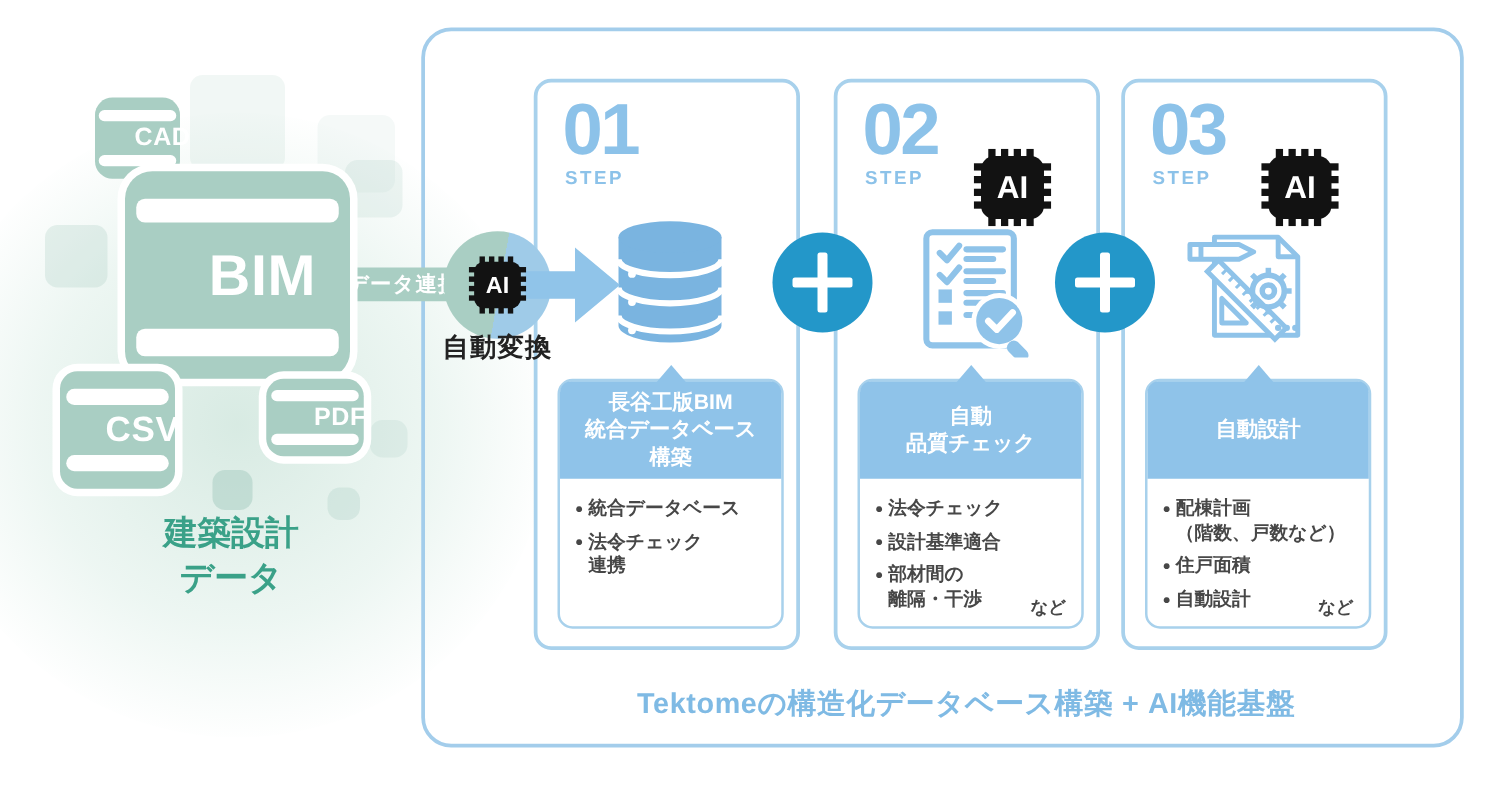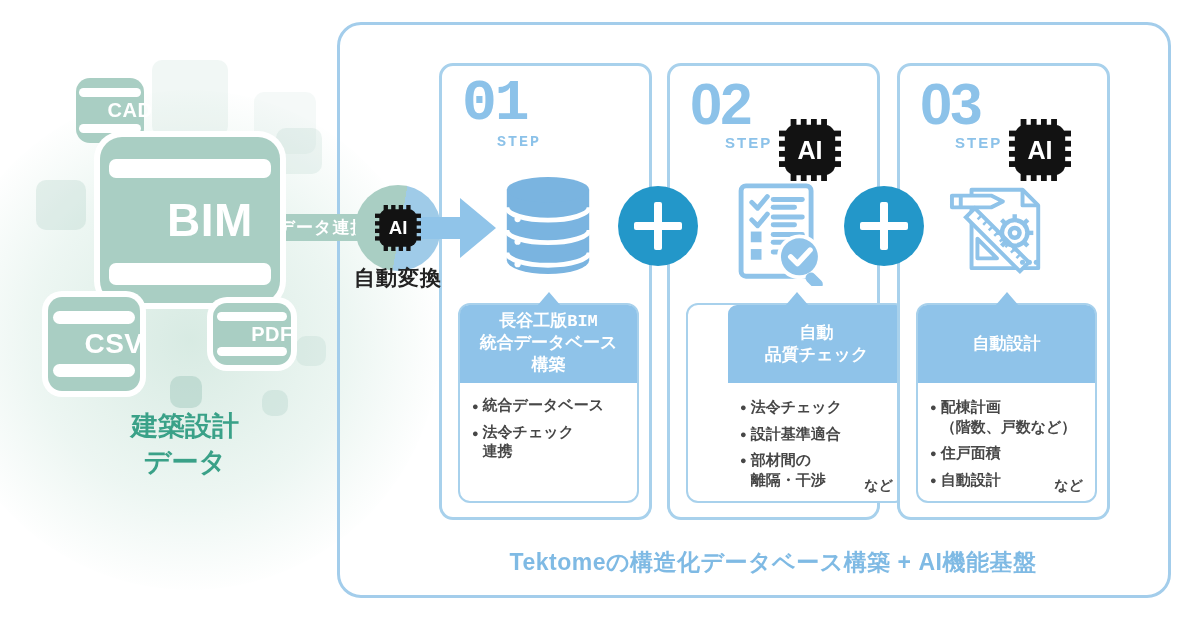--- a/index.html
+++ b/index.html
@@ -28,21 +28,21 @@
              background:linear-gradient(100deg,#a9cec3 0 52%,#9fcbe8 52% 100%);}
   .convert-label{width:120px;text-align:center;color:#222;font-weight:700;font-size:21px;letter-spacing:1px;}
 
   
   .outer-box{border:3px solid #a3cdeb;border-radius:24px;background:transparent;}
   .caption{color:#7fbae4;font-weight:700;font-size:23px;letter-spacing:.5px;text-align:center;}
 
   
   .panel{width:213px;height:457px;border:3px solid #a8d1ec;border-radius:14px;background:#fff;box-sizing:border-box;}
   .step-num{color:#8cc2e9;font-weight:700;font-size:58px;line-height:.95;letter-spacing:-2px;}
-  .step-word{color:#8cc2e9;font-weight:700;font-size:15px;letter-spacing:2px;margin-left:33px;}
+  .step-word{color:#8cc2e9;font-weight:700;font-size:15px;letter-spacing:2px;}
 
   
   .card{position:absolute;left:16px;width:177px;border:2px solid #a8d1ec;border-radius:12px;background:#fff;}
   .card .tail{position:absolute;top:-13px;left:50%;margin-left:-12px;width:0;height:0;
               border-left:12px solid transparent;border-right:12px solid transparent;border-bottom:14px solid #8fc3e9;}
   .card .card-head{height:78px;background:#8fc3e9;border-radius:9px 9px 0 0;display:flex;align-items:center;justify-content:center;
               color:#fff;font-weight:700;font-size:17px;line-height:1.3;text-align:center;white-space:pre-line;}
   .card .card-body{position:relative;padding:14px 8px 8px 12px;height:96px;}
   .card ul{margin:0;padding:0;list-style:none;}
   .card li{display:flex;margin-bottom:7px;color:#474747;font-weight:600;font-size:15px;line-height:1.3;}
@@ -125,21 +125,21 @@
   </svg>
   <div class="abs convert-label" style="left:338px;top:264px;z-index:5;">自動変換</div>
 
   <svg class="abs" style="left:420px;top:194px;z-index:5;" width="78" height="68" viewBox="0 0 78 68">
     <polygon points="0,23 40,23 40,4 76,34 40,64 40,45 0,45" fill="#90c4e9"></polygon>
   </svg>
 
   <div class="abs outer-box" style="left:337px;top:22px;width:828px;height:570px;z-index:1;"></div>
   <div class="abs caption" style="left:337px;top:547px;width:828px;z-index:2;padding-left:22px;">Tektomeの構造化データベース構築 + AI機能基盤</div>
 
-  <div class="abs panel" style="left:439px;top:63px;z-index:3;font-family:Liberation Mono, monospace;">
+  <div class="abs panel" style="left:427px;top:63px;z-index:3;">
     <div class="abs step-num" style="left:20px;top:10px;">01</div>
     <div class="abs step-word" style="left:22px;top:68px;">STEP</div>
 
     <svg class="abs" style="left:61px;top:108px;" width="90" height="102" viewBox="0 0 90 104">
       <path d="M3 16 v72 a42 14 0 0 0 84 0 v-72" fill="#7ab4e0"></path>
       <ellipse cx="45" cy="16" rx="42" ry="13" fill="#7ab4e0"></ellipse>
       <path d="M3 34 a42 13 0 0 0 84 0" stroke="#fff" stroke-width="5" fill="none"></path>
       <path d="M3 57 a42 13 0 0 0 84 0" stroke="#fff" stroke-width="5" fill="none"></path>
       <path d="M3 80 a42 13 0 0 0 84 0" stroke="#fff" stroke-width="5" fill="none"></path>
       <circle cx="14" cy="46" r="3.2" fill="#fff"></circle>
@@ -209,21 +209,21 @@
         <line x1="49" y1="55" x2="79" y2="55"></line>
           <line x1="49" y1="63" x2="71" y2="63"></line>
         <line x1="49" y1="73" x2="71" y2="73"></line>
       </g>
       <circle cx="76" cy="78" r="23" fill="#fff"></circle>
       <circle cx="76" cy="78" r="19" fill="#8fc3e9"></circle>
       <path d="M67 78 l7 7 13 -14" stroke="#fff" stroke-width="5.5" fill="none" stroke-linecap="round" stroke-linejoin="round"></path>
       <rect x="88" y="92" width="20" height="11" rx="5" fill="#8fc3e9" transform="rotate(45 88 92)"></rect>
     </svg>
 
-    <div class="card" style="top:237px;padding-left:40px;">
+    <div class="card" style="top:237px;">
       <div class="tail"></div>
       <div class="card-head">自動
 品質チェック</div>
       <div class="card-body">
         <ul>
           <li>
               <span class="dot">●</span>
               <span class="btxt">法令チェック</span>
             </li>
           <li>

